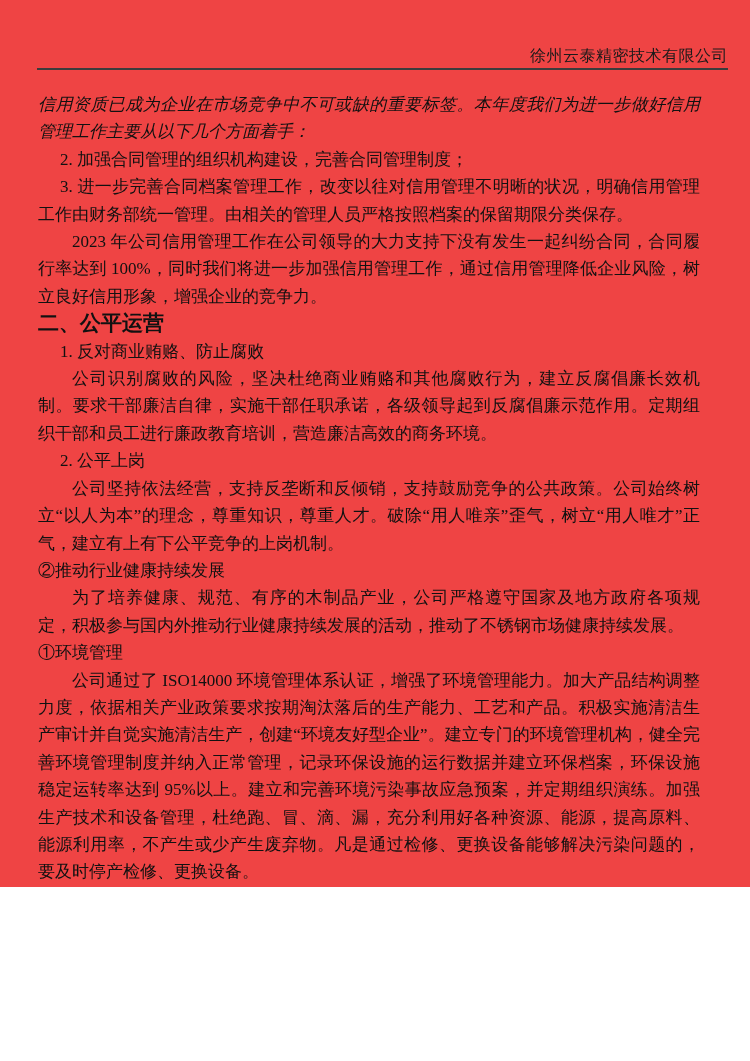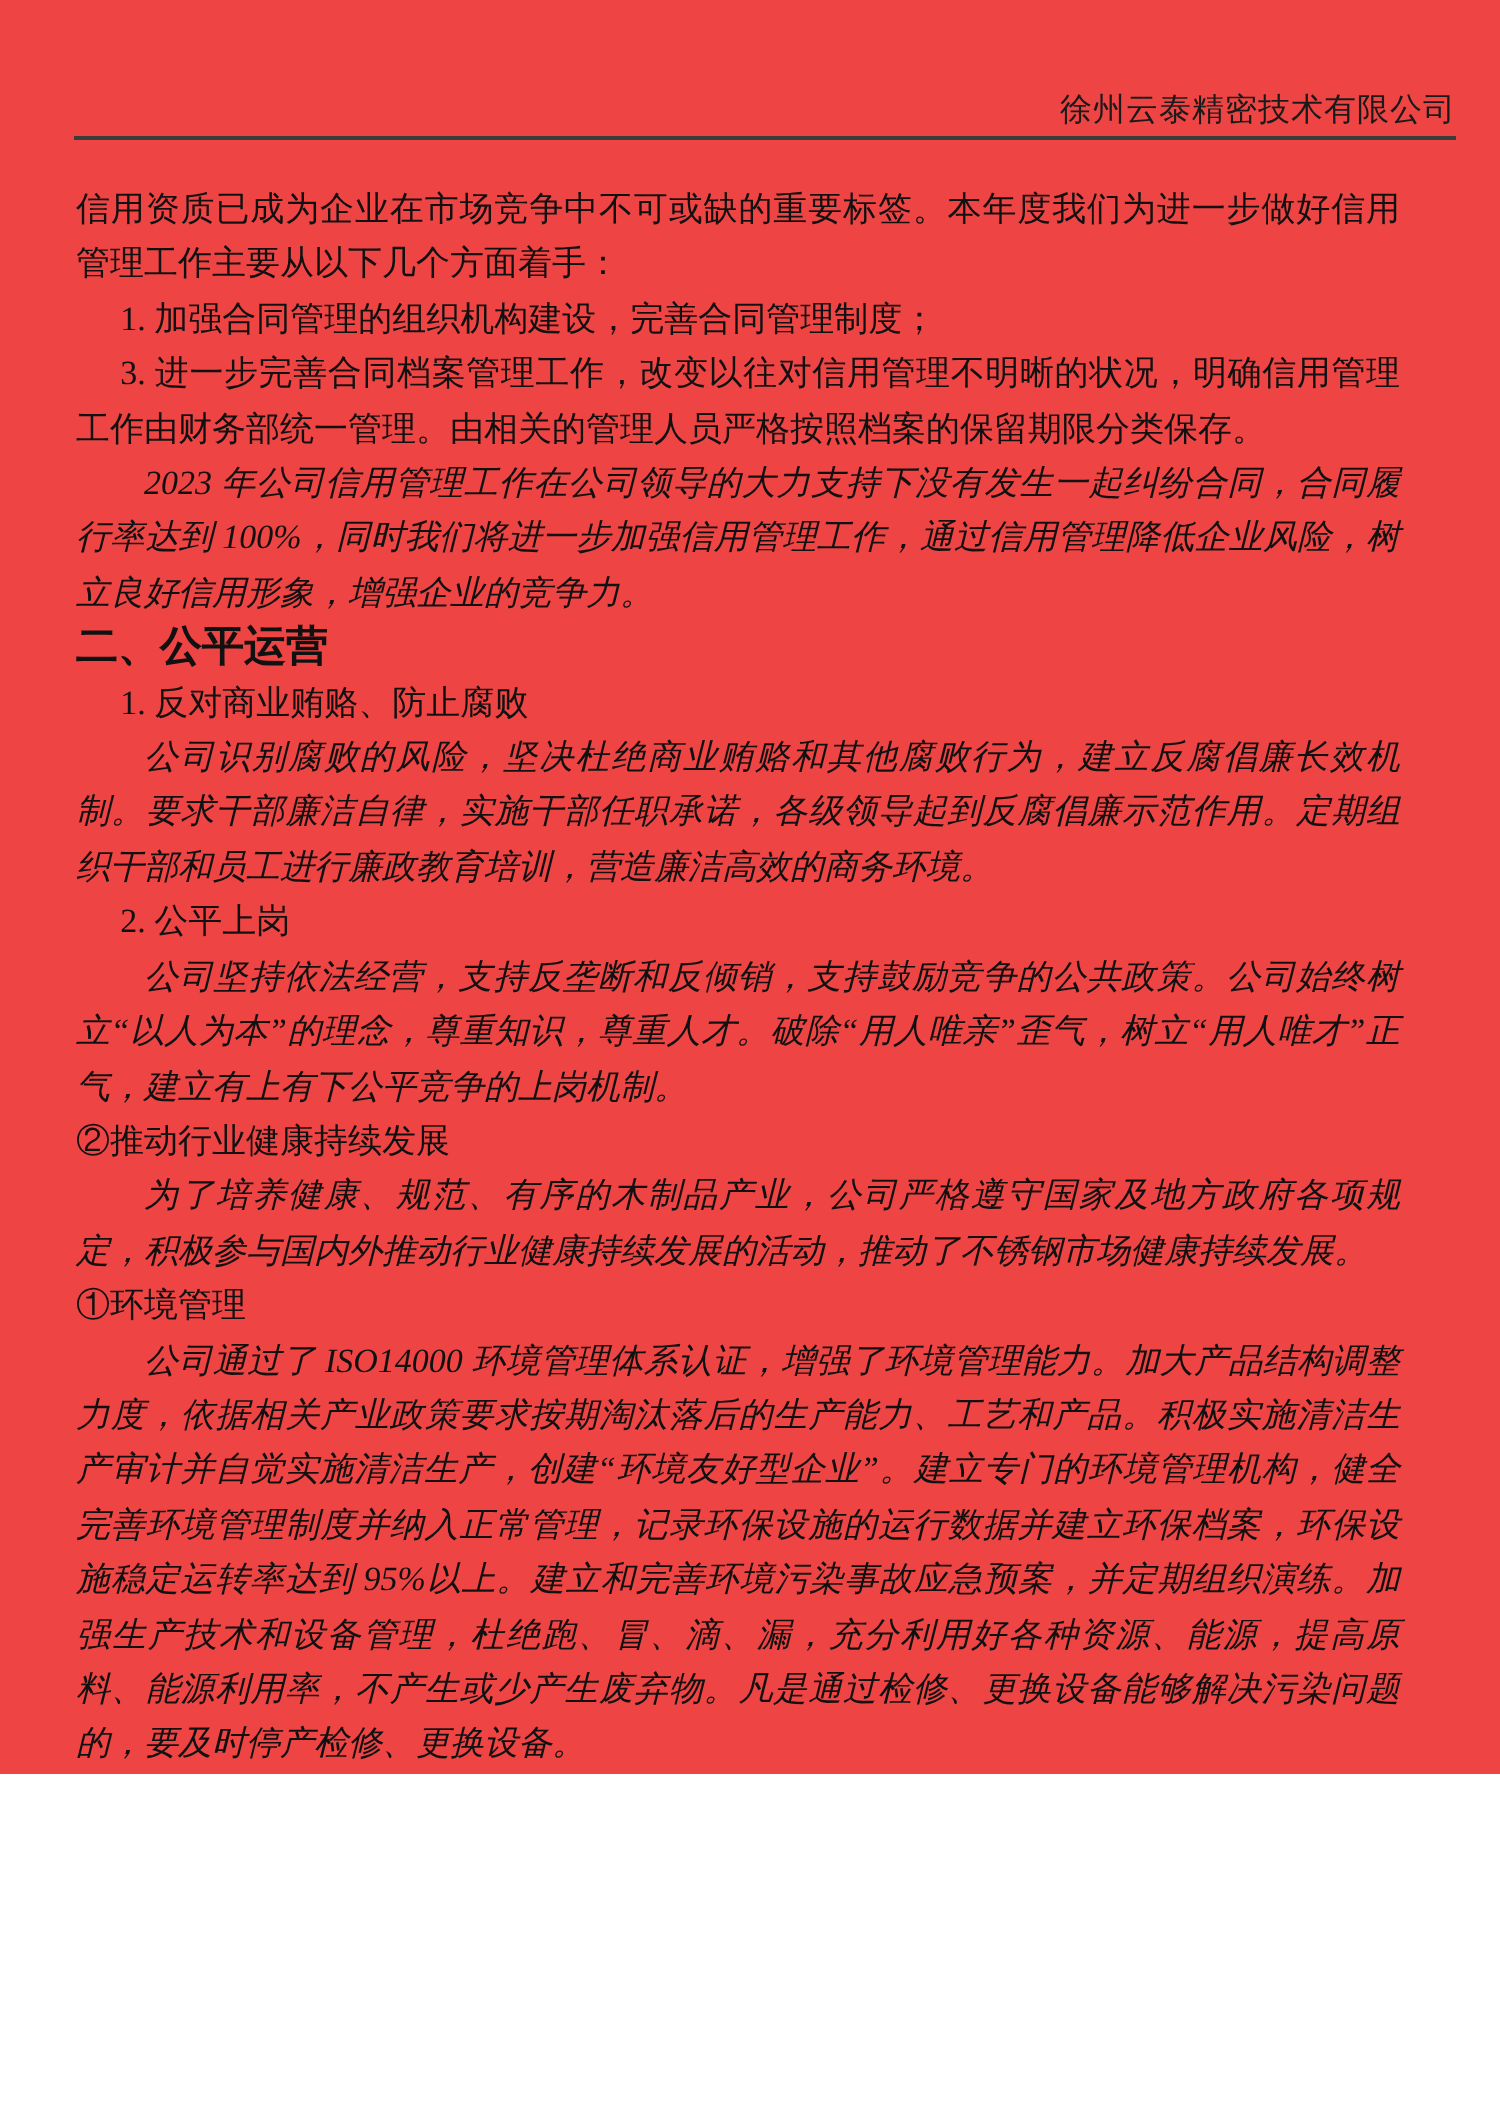--- a/index.html
+++ b/index.html
@@ -36,41 +36,41 @@
     padding: 21px 50px 0 38px;
     font-size: 17px;
     line-height: 27.4px;
     text-align: justify;
     text-justify: inter-character;
   }
   .doc-body p {
     margin: 0;
     padding: 0;
   }
-  .p-flush   { text-indent: 0; }
-  .p-indent  { text-indent: 2em; font-style: italic; }
+  .p-flush   { text-indent: 0; font-style: italic; }
+  .p-indent  { text-indent: 2em; }
   .p-item    { text-indent: 1.3em; }
   .p-heading {
     font-weight: bold;
     font-size: 21px;
     text-indent: 0;
   }
   .p-sub     { text-indent: 0; }
 </style>
 </head>
 <body>
 
 <div class="page">
   <div class="header">
     <div class="company">徐州云泰精密技术有限公司</div>
     <div class="header-rule"></div>
   </div>
   <div class="doc-body" id="doc-body">
       <p class="p-flush">信用资质已成为企业在市场竞争中不可或缺的重要标签。本年度我们为进一步做好信用管理工作主要从以下几个方面着手：</p>
-      <p class="p-item">1. 加强合同管理的组织机构建设，完善合同管理制度；</p>
+      <p class="p-item">2. 加强合同管理的组织机构建设，完善合同管理制度；</p>
       <p class="p-item">3. 进一步完善合同档案管理工作，改变以往对信用管理不明晰的状况，明确信用管理工作由财务部统一管理。由相关的管理人员严格按照档案的保留期限分类保存。</p>
       <p class="p-indent">2023 年公司信用管理工作在公司领导的大力支持下没有发生一起纠纷合同，合同履行率达到 100%，同时我们将进一步加强信用管理工作，通过信用管理降低企业风险，树立良好信用形象，增强企业的竞争力。</p>
       <p class="p-heading">二、公平运营</p>
       <p class="p-item">1. 反对商业贿赂、防止腐败</p>
       <p class="p-indent">公司识别腐败的风险，坚决杜绝商业贿赂和其他腐败行为，建立反腐倡廉长效机制。要求干部廉洁自律，实施干部任职承诺，各级领导起到反腐倡廉示范作用。定期组织干部和员工进行廉政教育培训，营造廉洁高效的商务环境。</p>
       <p class="p-item">2. 公平上岗</p>
       <p class="p-indent">公司坚持依法经营，支持反垄断和反倾销，支持鼓励竞争的公共政策。公司始终树立“以人为本”的理念，尊重知识，尊重人才。破除“用人唯亲”歪气，树立“用人唯才”正气，建立有上有下公平竞争的上岗机制。</p>
       <p class="p-sub">②推动行业健康持续发展</p>
       <p class="p-indent">为了培养健康、规范、有序的木制品产业，公司严格遵守国家及地方政府各项规定，积极参与国内外推动行业健康持续发展的活动，推动了不锈钢市场健康持续发展。</p>
       <p class="p-sub">①环境管理</p>

